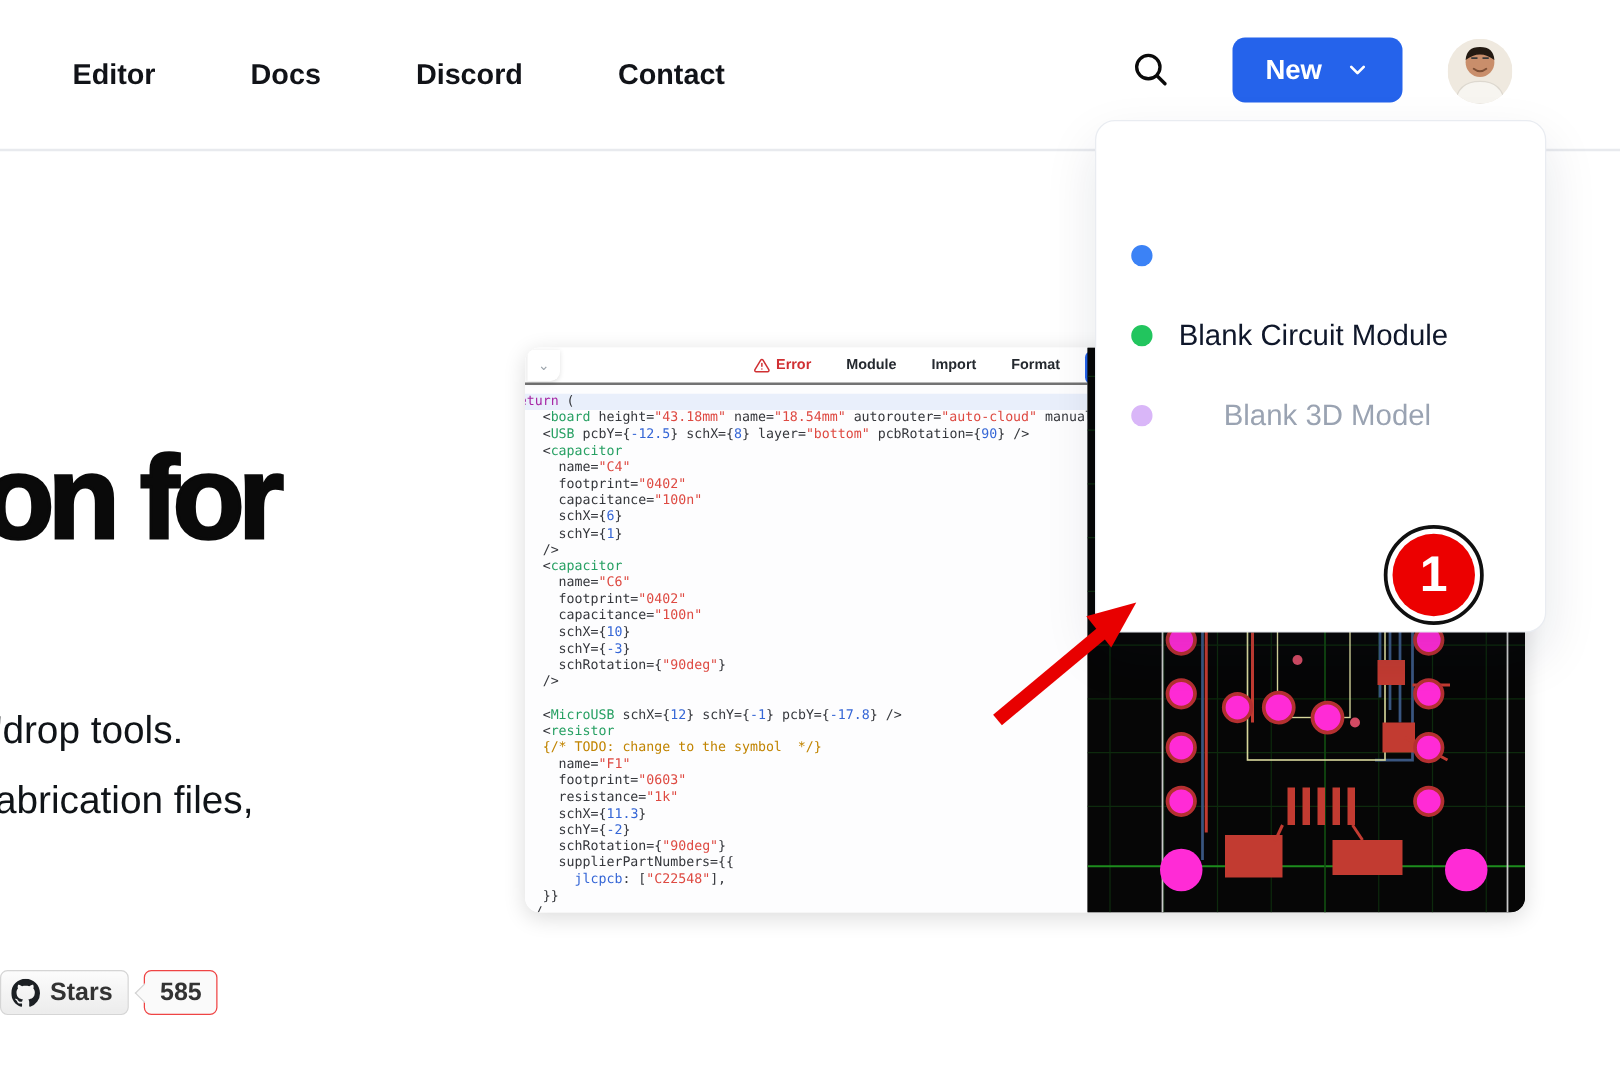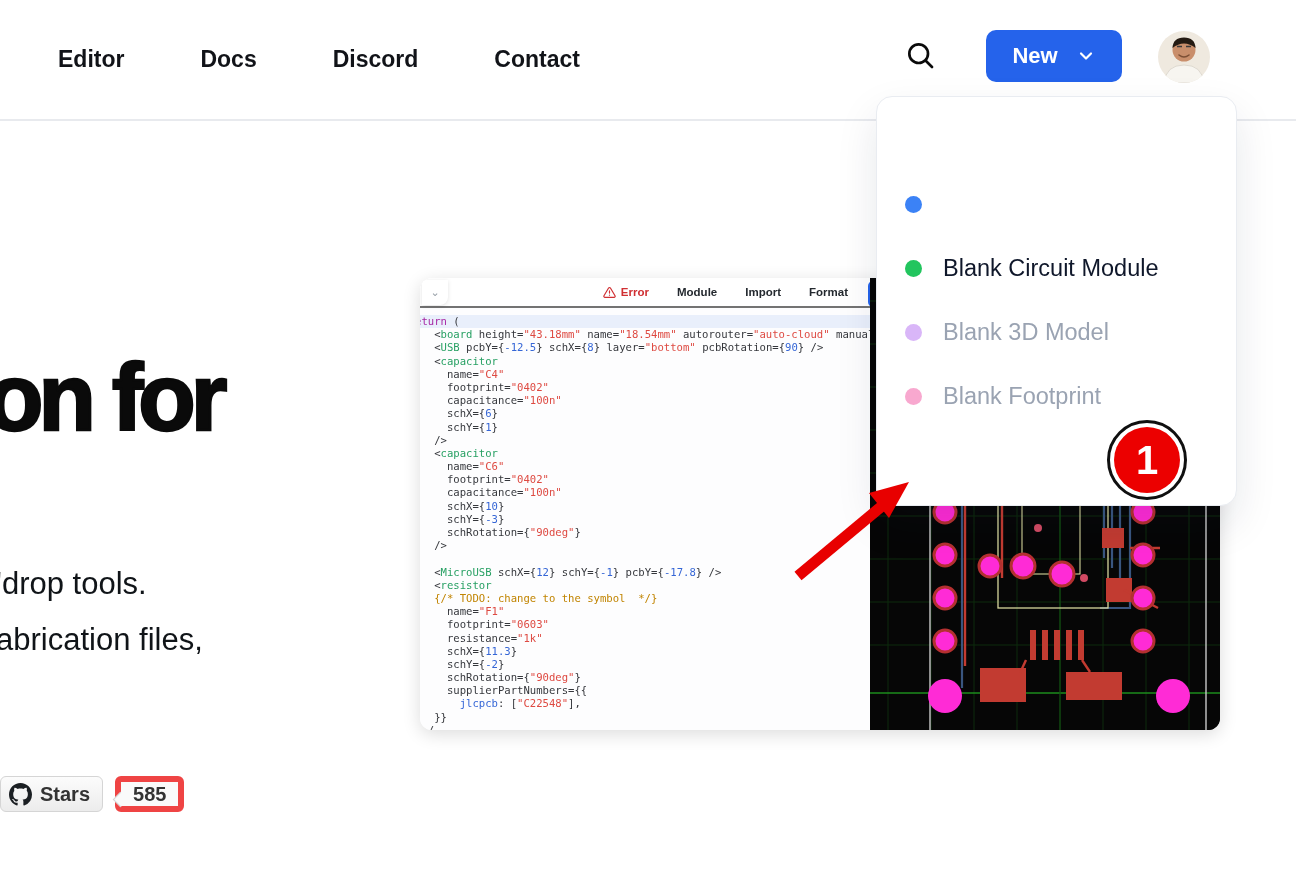--- a/index.html
+++ b/index.html
@@ -24,21 +24,21 @@
   .hero-title { position:absolute; left:-14px; top:344px; font-size:94px; font-weight:700;
                 letter-spacing:-5px; color:#0a0a0a; -webkit-text-stroke:2.5px #0a0a0a; white-space:nowrap; }
   .hero-par { position:absolute; left:-4px; top:556px; font-size:31px; line-height:56px; color:#101418; white-space:nowrap; }
 
   
   .gh { position:absolute; left:0px; top:776px; display:flex; align-items:flex-start; }
   .gh-btn { height:36px; display:inline-flex; align-items:center; gap:8px; padding:0 12px 0 8px;
             border:1px solid #d5d5d5; border-radius:6px; cursor:pointer;
             background:linear-gradient(#fcfcfc,#ececec); font-size:20px; font-weight:700; color:#333; }
   .gh-count { position:relative; margin-left:12px; height:36px; display:inline-flex; align-items:center;
-              padding:2px 12px; border:6px solid #ef4444; border-radius:6px; background:#fafafa;
+              padding:2px 12px; border:1px solid #ef4444; border-radius:6px; background:#fafafa;
               font-size:20px; font-weight:700; color:#333; cursor:pointer; }
   .gh-count:before { content:""; position:absolute; left:-6px; top:12px; width:10px; height:10px;
                      background:#fafafa; border-left:1px solid #d4d4d4; border-bottom:1px solid #d4d4d4;
                      transform:rotate(45deg); }
 
   
   .composite { position:absolute; left:420px; top:278px; width:800px; height:452px; border-radius:12px;
                overflow:hidden; box-shadow:0 4px 18px rgba(0,0,0,.14); background:#fff; z-index:2; }
   .editor-pane { position:absolute; left:0; top:0; width:450px; height:452px; background:#fdfdfe; }
   .ed-toolbar { position:absolute; left:0; top:0; width:450px; height:30px; background:#fff;
@@ -63,21 +63,21 @@
 
   
   .dropdown { position:absolute; left:876px; top:96px; width:361px; height:410px; background:#fff;
               border:1px solid #e9ecf1; border-radius:16px; z-index:20;
               box-shadow:0 18px 42px rgba(20,30,60,.10); }
   .dd-row { position:absolute; left:24px; width:312px; height:48px; display:flex; align-items:center;
             gap:17px; cursor:pointer; }
   .dd-ic { width:26px; height:26px; display:flex; align-items:center; justify-content:center; flex:none; }
   .dd-dot { width:17px; height:17px; border-radius:50%; margin:0 4px; flex:none; }
   .dd-label { font-size:23.5px; font-weight:500; color:#0f172a; white-space:nowrap; }
-  .dd-row.disabled .dd-label { color:#9aa3b2; }
+  .dd-row.disabled .dd-label { color:#9aa3b2;margin-left:36px; }
 
   
   .badge { position:absolute; left:1107px; top:420px; width:80px; height:80px; border-radius:50%;
            background:#fff; border:3px solid #101010; display:flex; align-items:center;
            justify-content:center; z-index:30; }
   .badge-inner { width:66px; height:66px; border-radius:50%; background:#ec0000; color:#fff;
                  font-size:40px; font-weight:700; display:flex; align-items:center; justify-content:center; }
   .arrow-svg { position:absolute; left:778px; top:464px; z-index:25; }
 </style>
 </head>
@@ -324,24 +324,20 @@
   <div class="dd-row" style="top:147px">
     <span class="dd-dot" style="background: rgb(34, 197, 94);"></span>
     <span class="dd-label">Blank Circuit Module</span>
   </div>
 
   <div class="dd-row disabled" style="top:211px">
     <span class="dd-dot" style="background: rgb(217, 182, 248);"></span>
     <span class="dd-label">Blank 3D Model</span>
   </div>
 
-  <div class="dd-row disabled" style="top:275px">
-    <span class="dd-dot" style="background: rgb(248, 168, 207);"></span>
-    <span class="dd-label">Blank Footprint</span>
-  </div>
 
 </div>
 
 <div class="badge">
   <div class="badge-inner">1</div>
 </div>
 
 <svg class="arrow-svg" width="160" height="130">
   <line x1="20" y1="112" x2="104" y2="42" stroke="#e80000" stroke-width="11"></line>
   <polygon points="131,18 91,29 111,54" fill="#e80000"></polygon>

